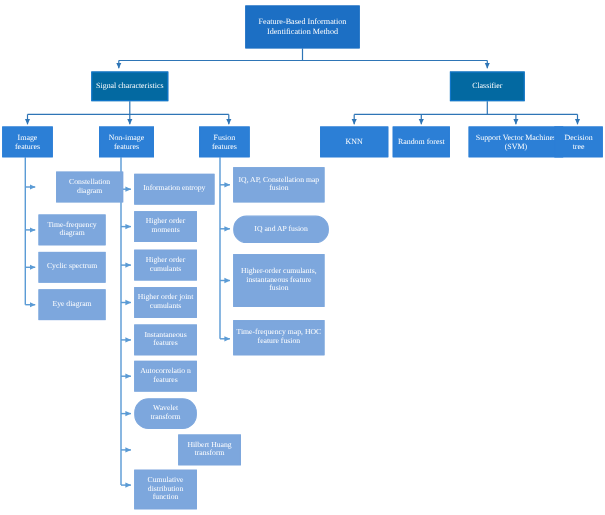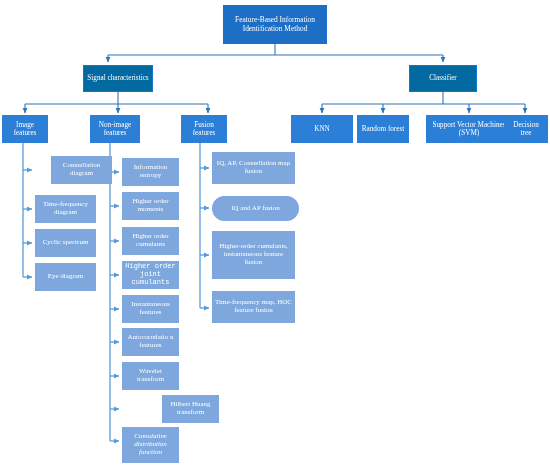--- a/index.html
+++ b/index.html
@@ -174,53 +174,53 @@
   </div>
 
   <div class="node leaf" style="left:35px; top:229px; width:61px; height:28px;">
     <span>Cyclic spectrum</span>
   </div>
 
   <div class="node leaf" style="left:35px; top:263px; width:61px; height:28px;">
     <span>Eye diagram</span>
   </div>
 
-  <div class="node leaf" style="left:122px; top:158px; width:57px; height:28px;">
+  <div class="node leaf" style="left:122px; top:158px; width:73px; height:28px;">
     <span>Information entropy</span>
   </div>
 
   <div class="node leaf" style="left:122px; top:192px; width:57px; height:28px;">
     <span>Higher order moments</span>
   </div>
 
   <div class="node leaf" style="left:122px; top:227px; width:57px; height:28px;">
     <span>Higher order cumulants</span>
   </div>
 
-  <div class="node leaf" style="left:122px; top:261px; width:57px; height:28px;font-family:Liberation Mono, monospace;">
+  <div class="node leaf" style="left:122px; top:261px; width:57px; height:28px;">
     <span>Higher order joint cumulants</span>
   </div>
 
   <div class="node leaf" style="left:122px; top:295px; width:57px; height:28px;">
     <span>Instantaneous features</span>
   </div>
 
   <div class="node leaf" style="left:122px; top:328px; width:57px; height:28px;">
     <span>Autocorrelatio n features</span>
   </div>
 
-  <div class="node leaf" style="left:122px; top:362px; width:57px; height:28px;">
+  <div class="node leaf" style="left:122px; top:362px; width:57px; height:28px;border-radius:13px;">
     <span>Wavelet transform</span>
   </div>
 
   <div class="node leaf" style="left:122px; top:395px; width:57px; height:28px;margin-left:40px;">
     <span>Hilbert Huang transform</span>
   </div>
 
-  <div class="node leaf" style="left:122px; top:427px; width:57px; height:36px;font-style:italic;">
+  <div class="node leaf" style="left:122px; top:427px; width:57px; height:36px;">
     <span>Cumulative distribution function</span>
   </div>
 
   <div class="node leaf-wide" style="left:212px; top:152px; width:83px; height:32px;">
     <span>IQ, AP, Constellation map fusion</span>
   </div>
 
   <div class="node leaf-wide" style="left:212px; top:196px; width:87px; height:25px;border-radius:12px;">
     <span>IQ and AP fusion</span>
   </div>

